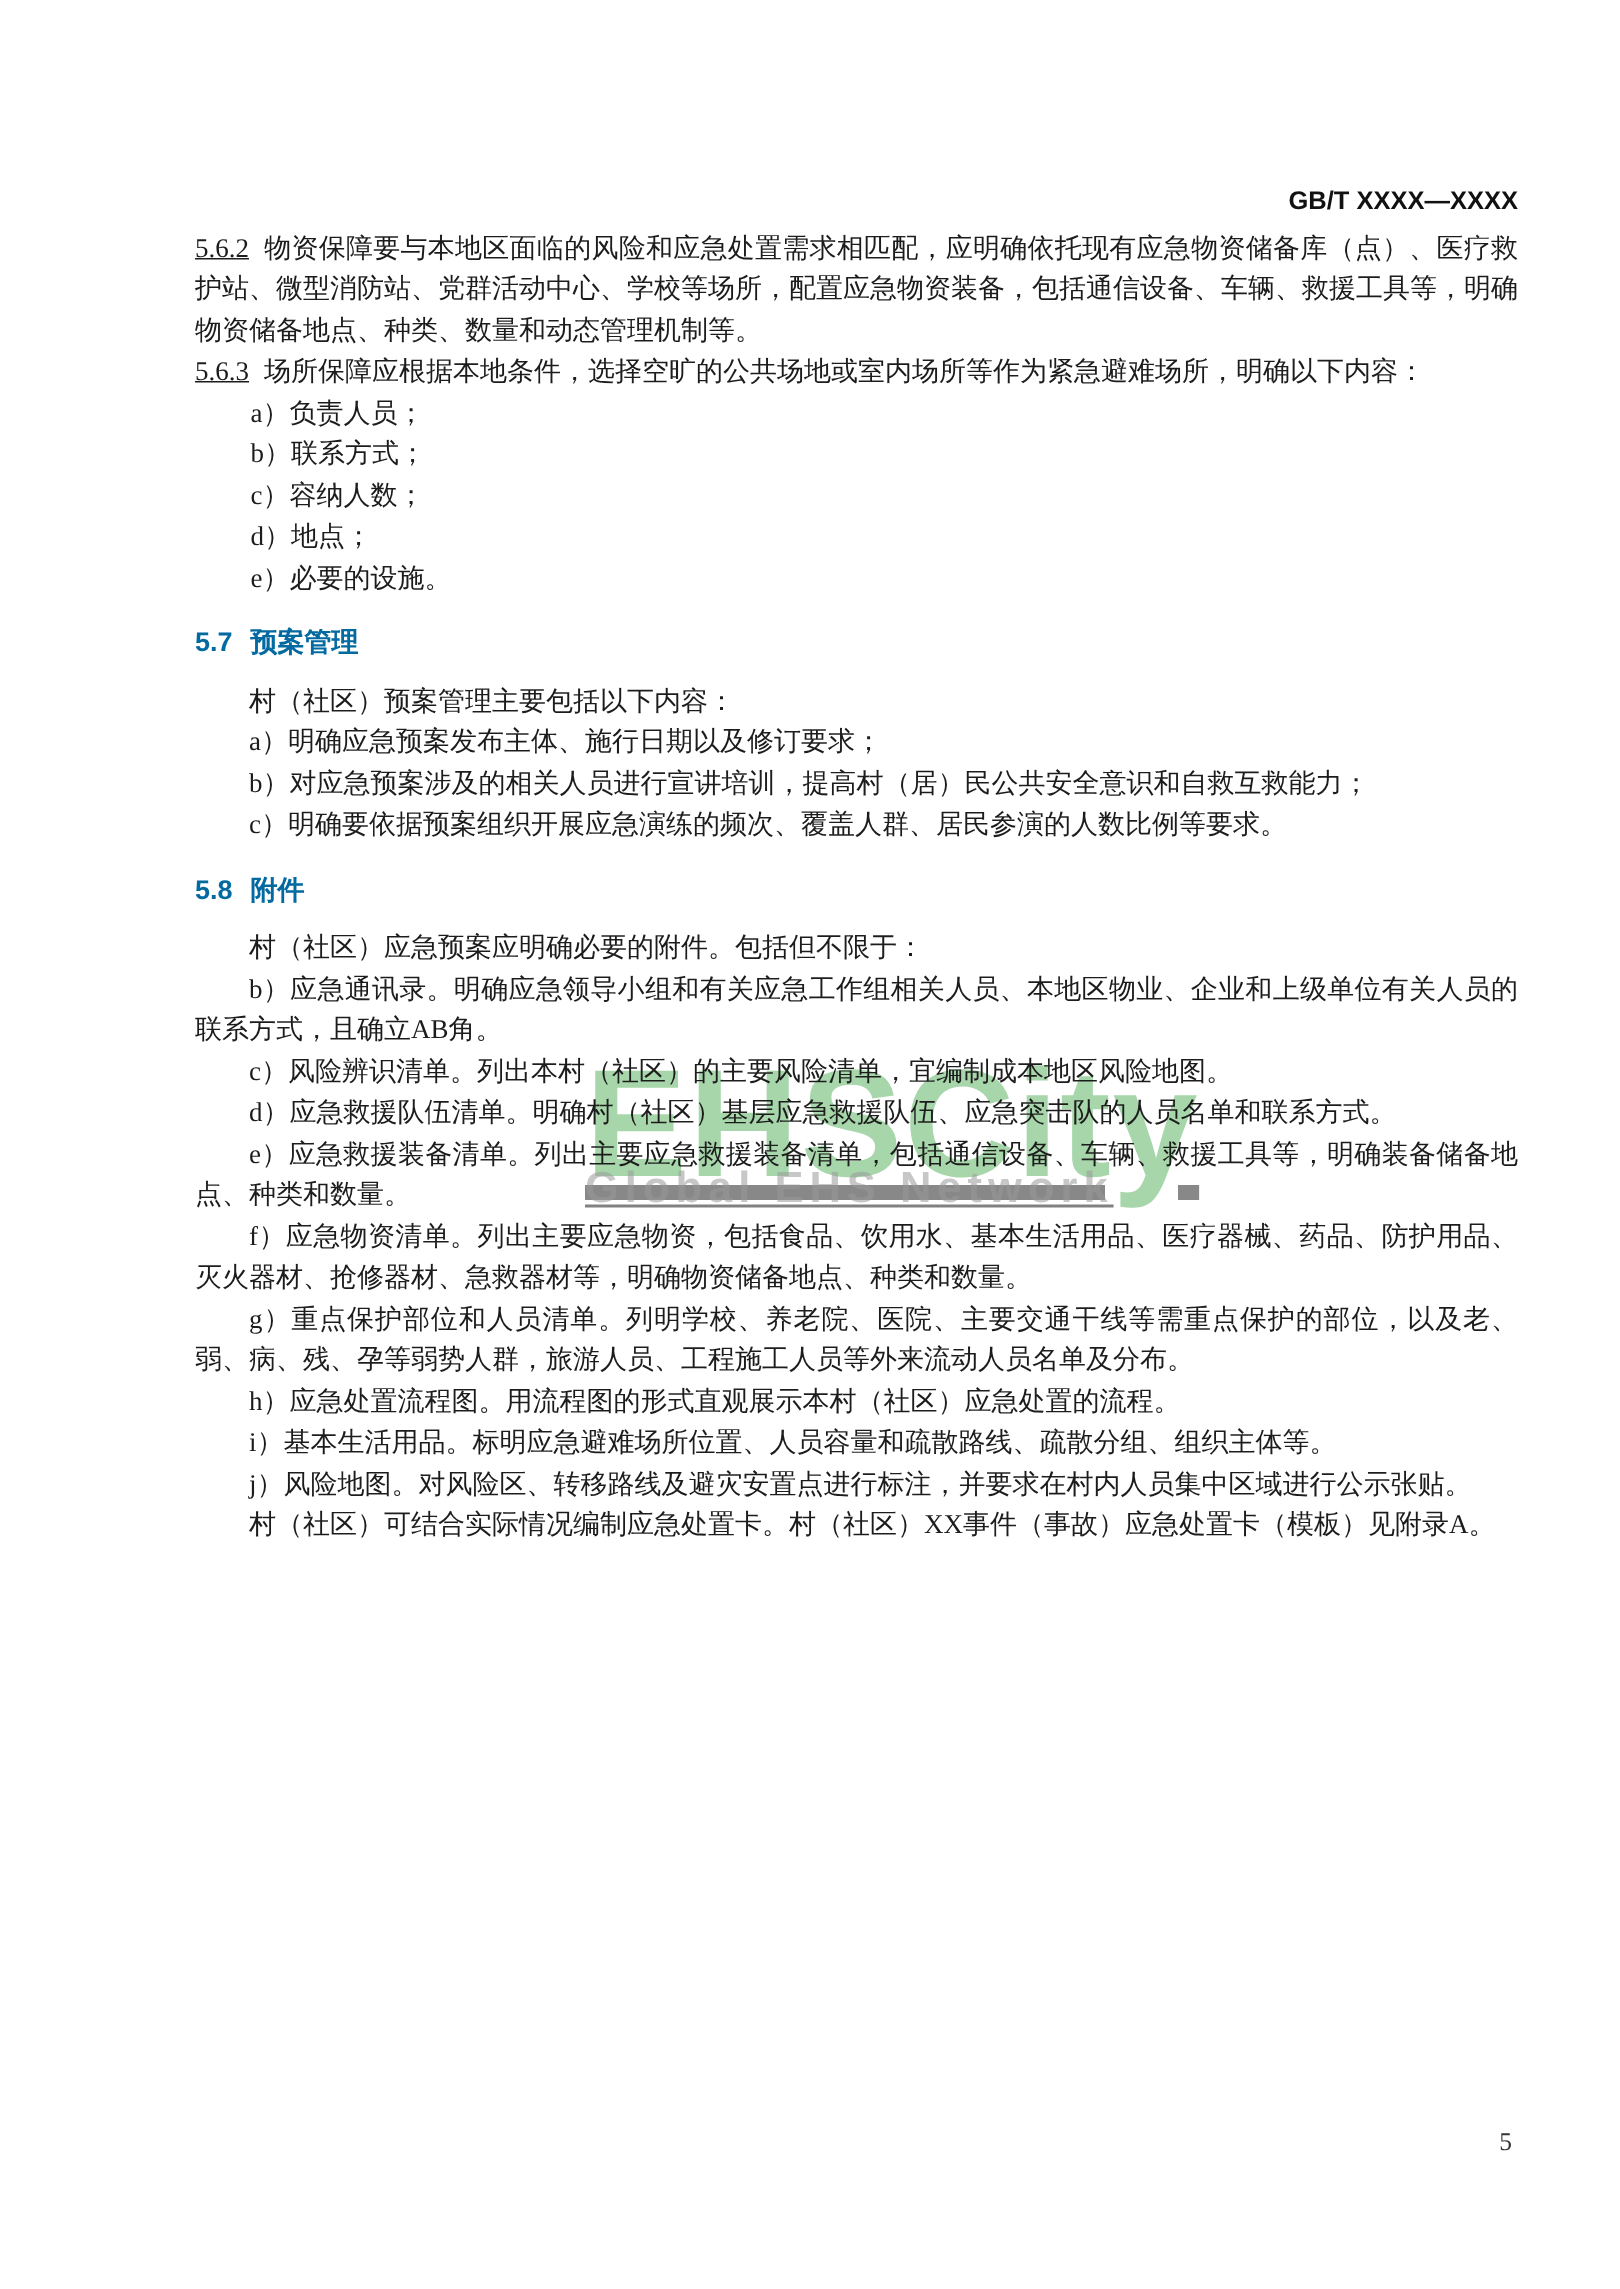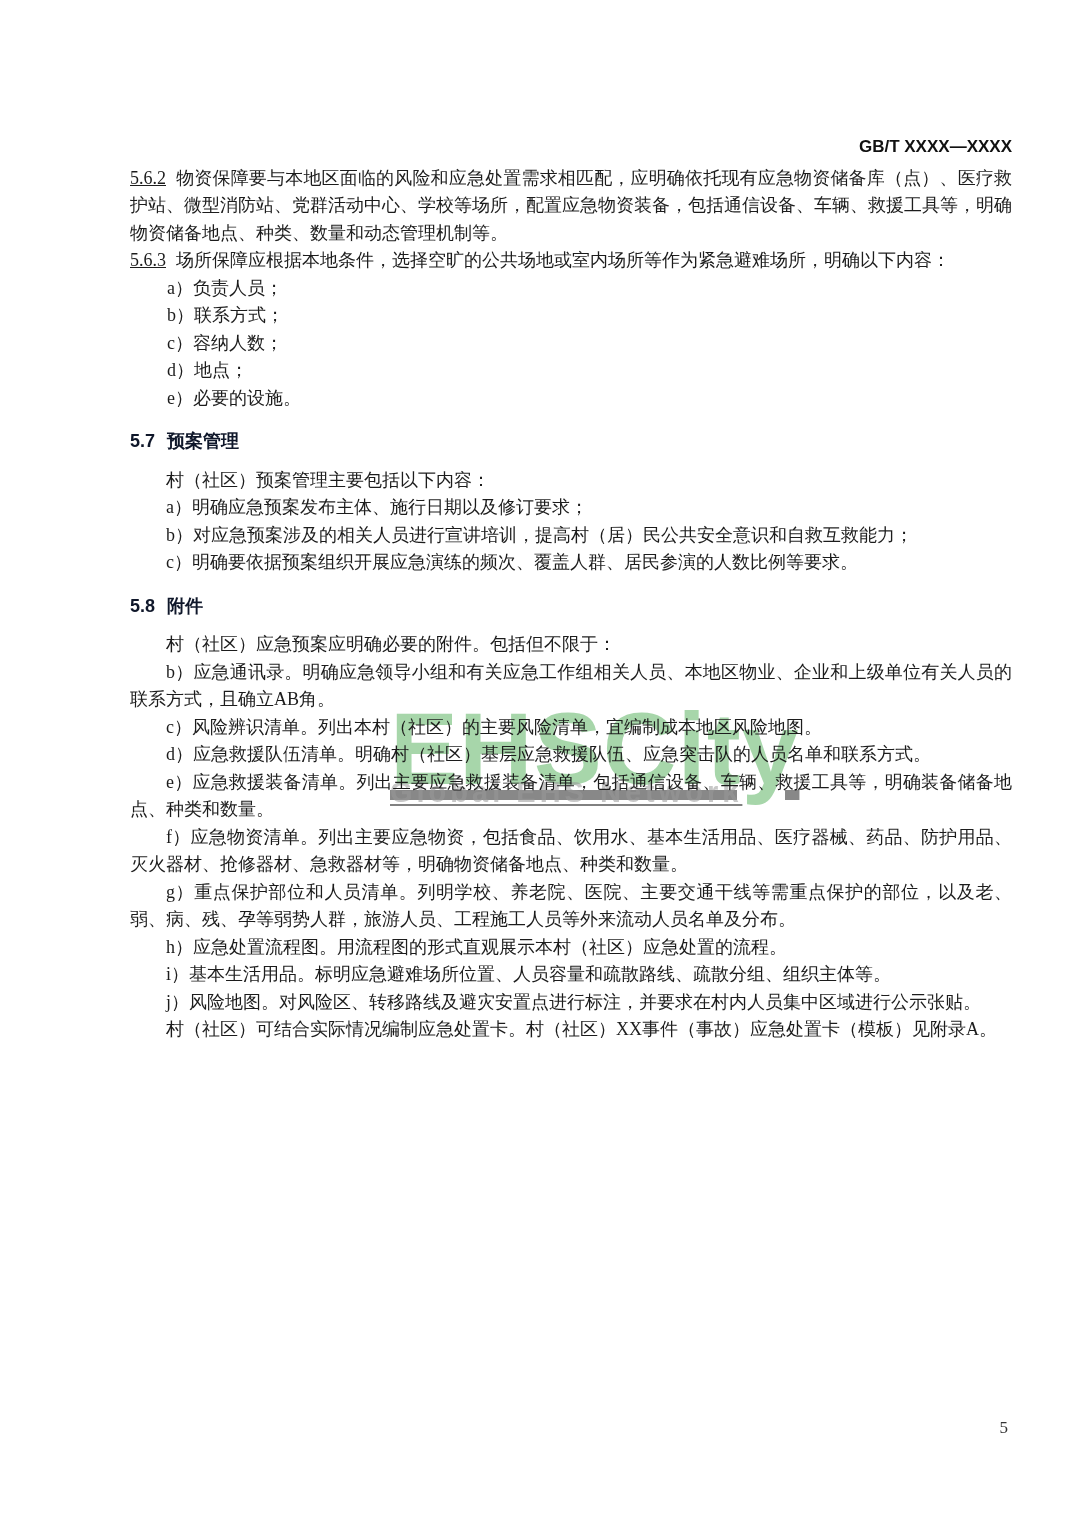--- a/index.html
+++ b/index.html
@@ -9,21 +9,21 @@
     height: 1526px;
     margin: 0 auto;
     background: #ffffff;
     overflow: hidden;
     font-family: "Liberation Serif", "DejaVu Serif", serif;
     color: #1c1c1c;
   }
   .content {
     position: absolute;
     left: 130px;
-    top: 133px;
+    top: 120px;
     width: 882px;
     z-index: 1;
     font-size: 18px;
     line-height: 27.5px;
     text-align: justify;
   }
   .doc-code {
     text-align: right;
     font-family: "Liberation Sans", "DejaVu Sans", sans-serif;
     font-weight: 700;
@@ -33,21 +33,21 @@
   }
   p { margin: 0; }
   .clause-num { font-weight: 400; margin-right: 10px; text-decoration: underline; }
   .sub-list p { padding-left: 37px; }
   .indent { text-indent: 2em; }
   h2.sec-heading {
     font-family: "Liberation Sans", "DejaVu Sans", sans-serif;
     font-size: 18px;
     font-weight: 700;
     margin: 16px 0 11px 0;
-    color: #0f172a;
+    color: #0369a1;
     text-align: left;
   }
   h2.sec-heading .sec-num { margin-right: 12px; }
   .watermark {
     position: absolute;
     left: 390px;
     top: 698px;
     width: 430px;
     text-align: left;
     z-index: 0;

